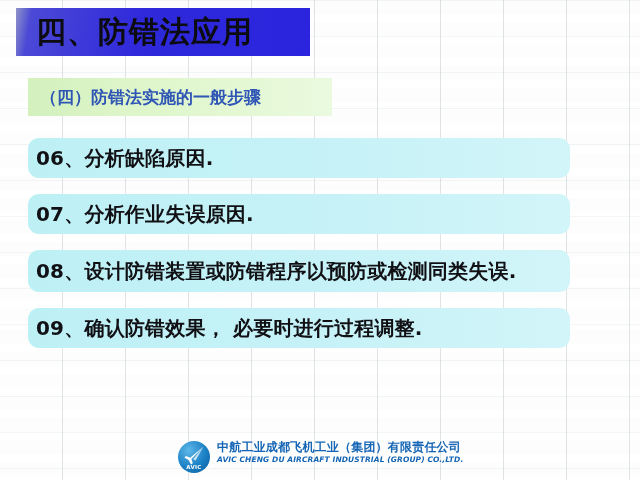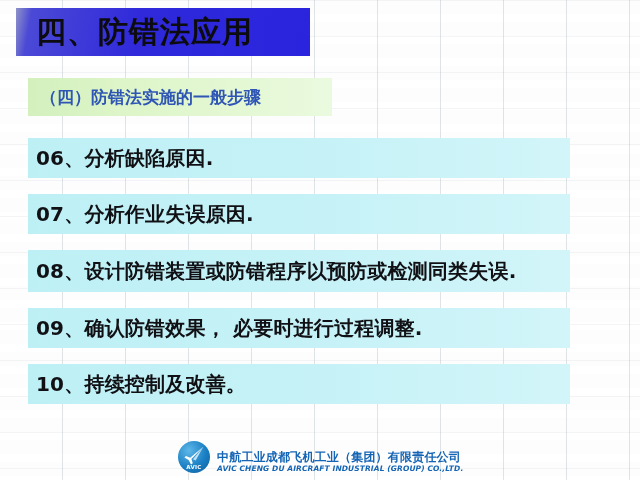--- a/index.html
+++ b/index.html
@@ -122,32 +122,33 @@
         #c6f2f7 55%,
         #d2f5f9 100%);
     color: #111115;
     font-size: 20px;
     font-weight: 600;
     line-height: 28px;
     padding: 6px 6px 6px 8px;
     margin-bottom: 16px;
     box-sizing: border-box;
     letter-spacing: 0.2px;
+    border-radius: 11px;
   }
   .step-row.tall {
     line-height: 30px;
   }
 
   
   #footer {
     position: absolute;
     left: 178px;
     top: 441px;
     display: flex;
-    align-items: flex-end;
+    align-items: flex-start;
   }
   #logo-mark {
     position: relative;
     width: 32px;
     height: 32px;
     border-radius: 50%;
     background: radial-gradient(circle at 34% 30%, #5eb7e8 0%, #1a7fc4 55%, #0d5e9c 100%);
     flex: none;
     overflow: hidden;
   }
@@ -190,21 +191,20 @@
 
   <div id="title-bar">
     <div id="title-text">四、防错法应用</div>
   </div>
 
   <div id="steps">
     <div class="step-row">06、分析缺陷原因.</div>
     <div class="step-row">07、分析作业失误原因.</div>
     <div class="step-row tall">08、设计防错装置或防错程序以预防或检测同类失误.</div>
     <div class="step-row">09、确认防错效果， 必要时进行过程调整.</div>
-    <div class="step-row">10、持续控制及改善。</div>
   </div>
 
   <div id="footer">
     <div id="logo-mark">
       <svg width="32" height="32" viewBox="0 0 32 32" aria-hidden="true">
         <path d="M25.5 5.5 L12.2 16.8 L8.0 14.9 L6.4 16.4 L10.6 18.9 L13.0 23.6 L14.8 22.2 L13.4 18.1 Z" fill="#ffffff"></path>
         <path d="M25.5 5.5 L17.6 19.4 L15.0 18.2 Z" fill="#d8ecfa" opacity="0.85"></path>
       </svg>
       <div style="position:absolute;left:0;right:0;bottom:3px;text-align:center;color:#ffffff;font-size:5.5px;font-weight:bold;letter-spacing:0.3px;">AVIC</div>
     </div>

